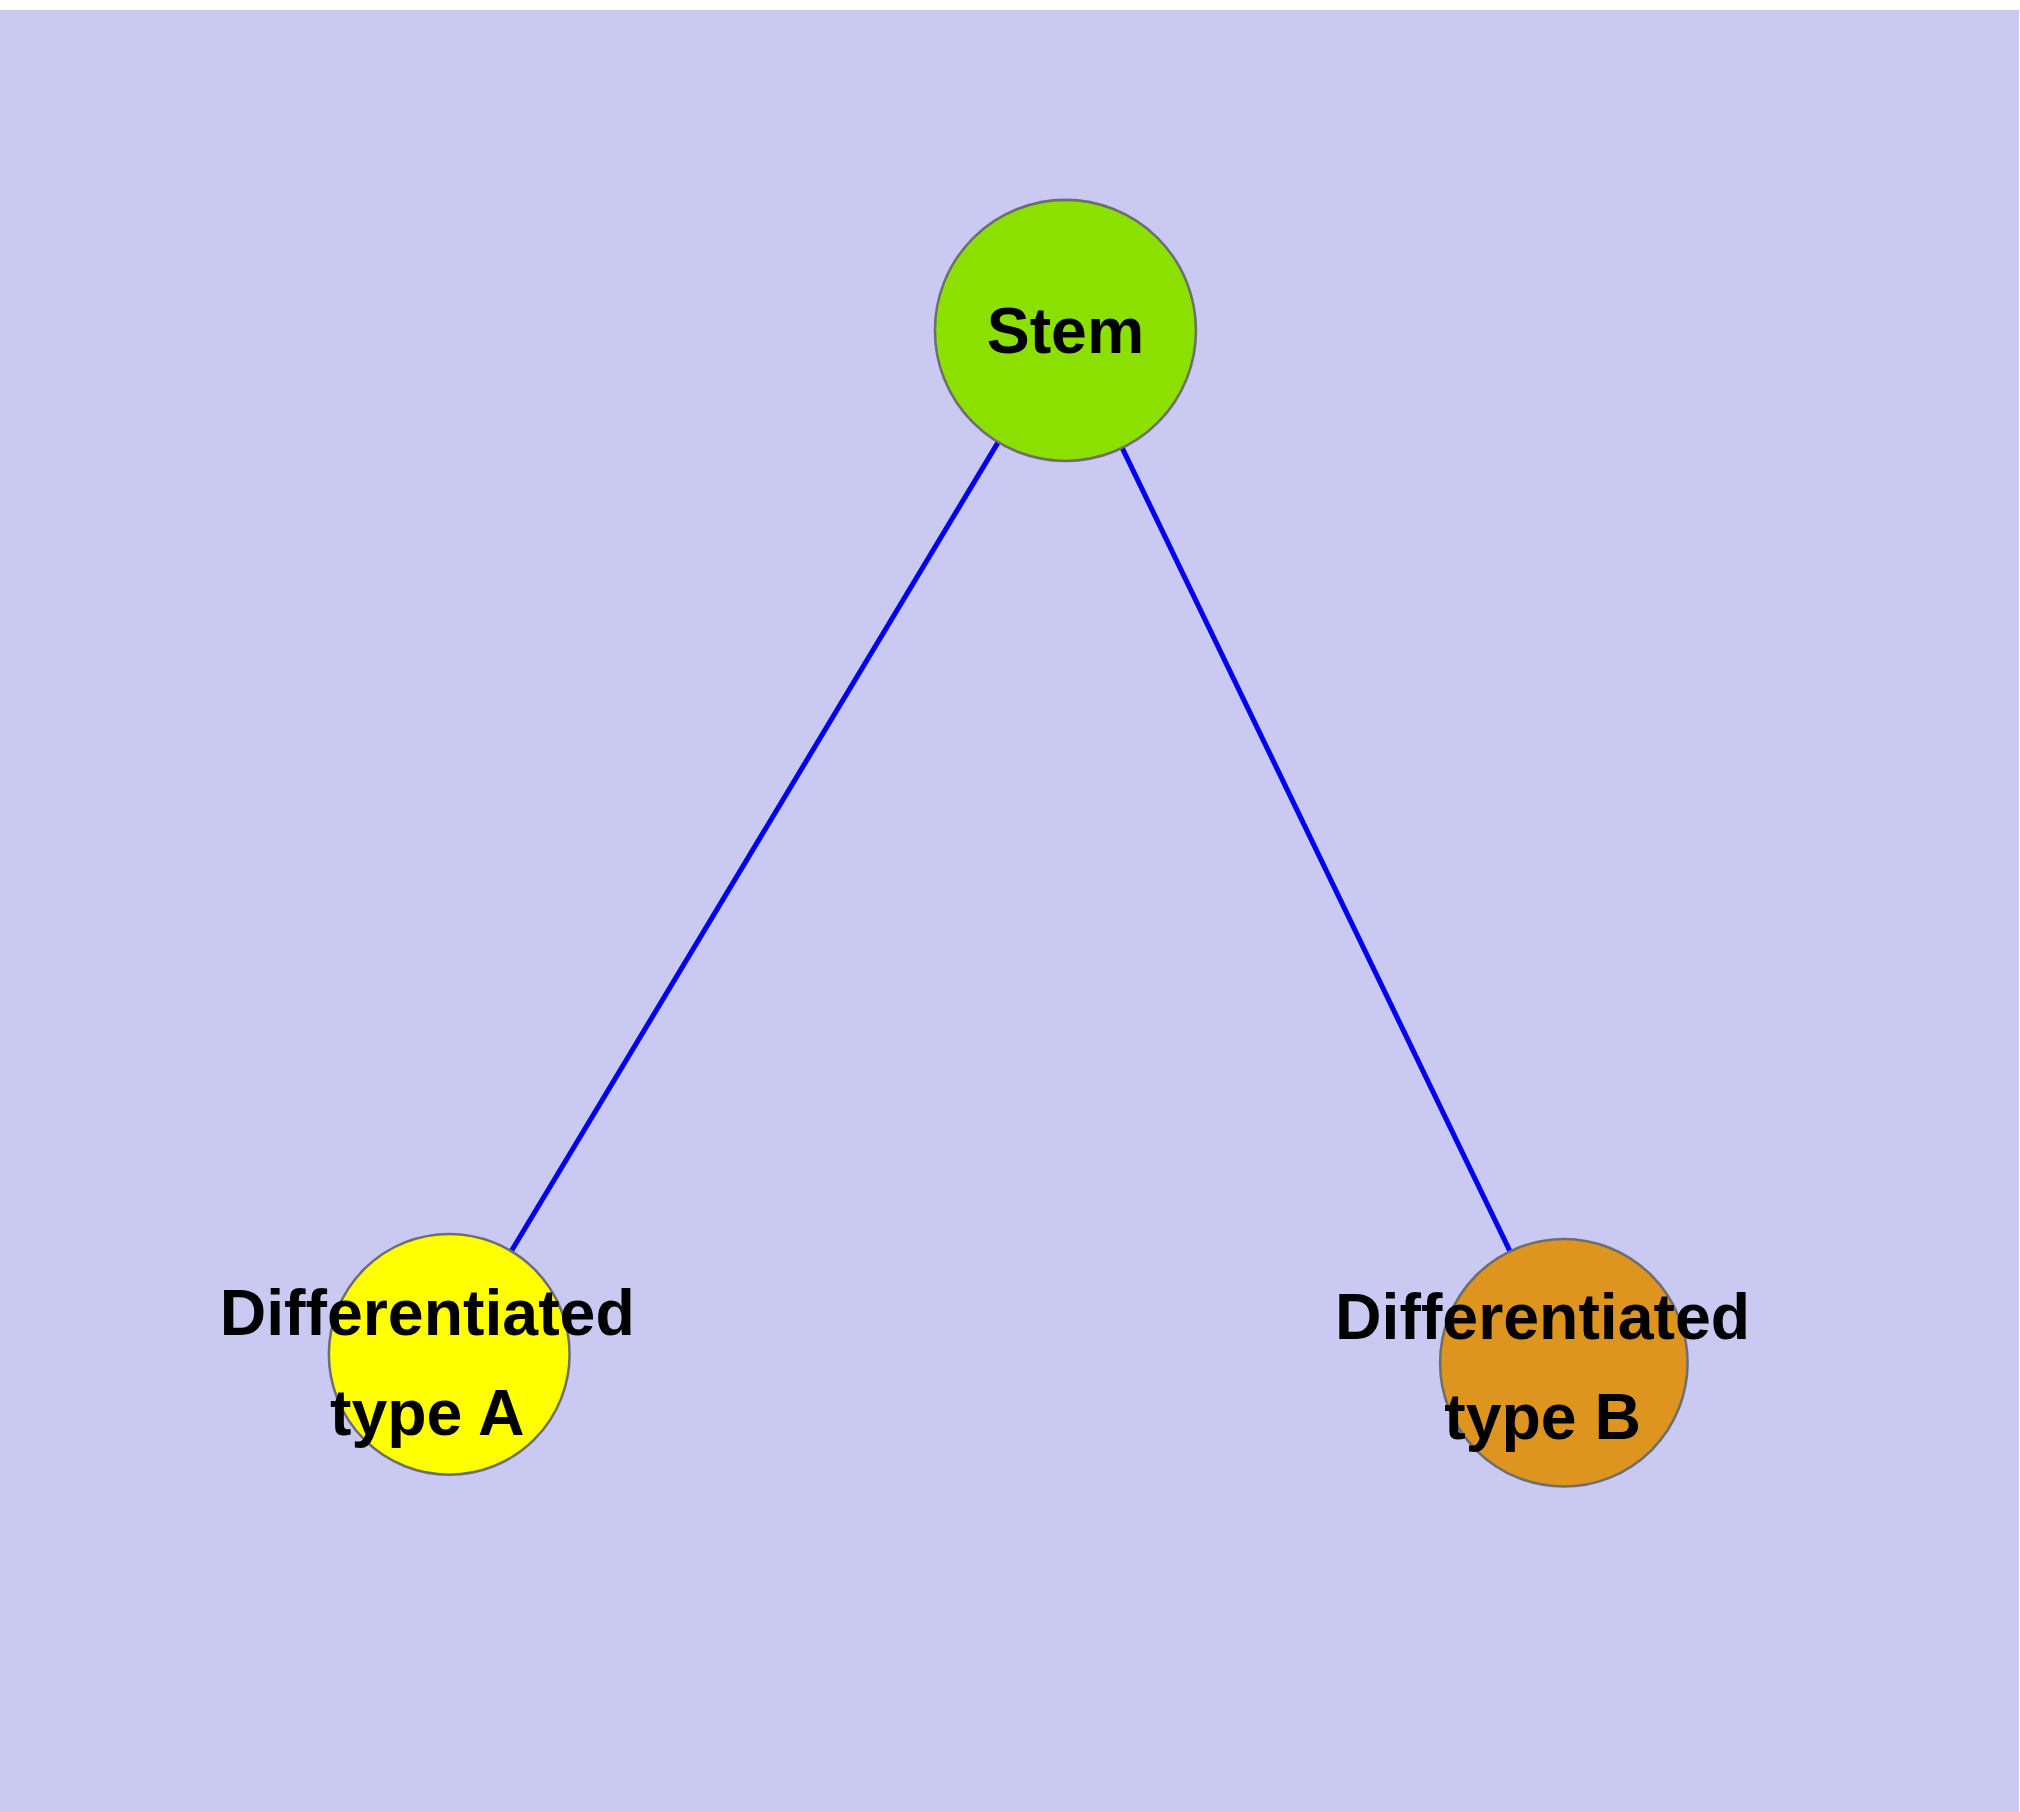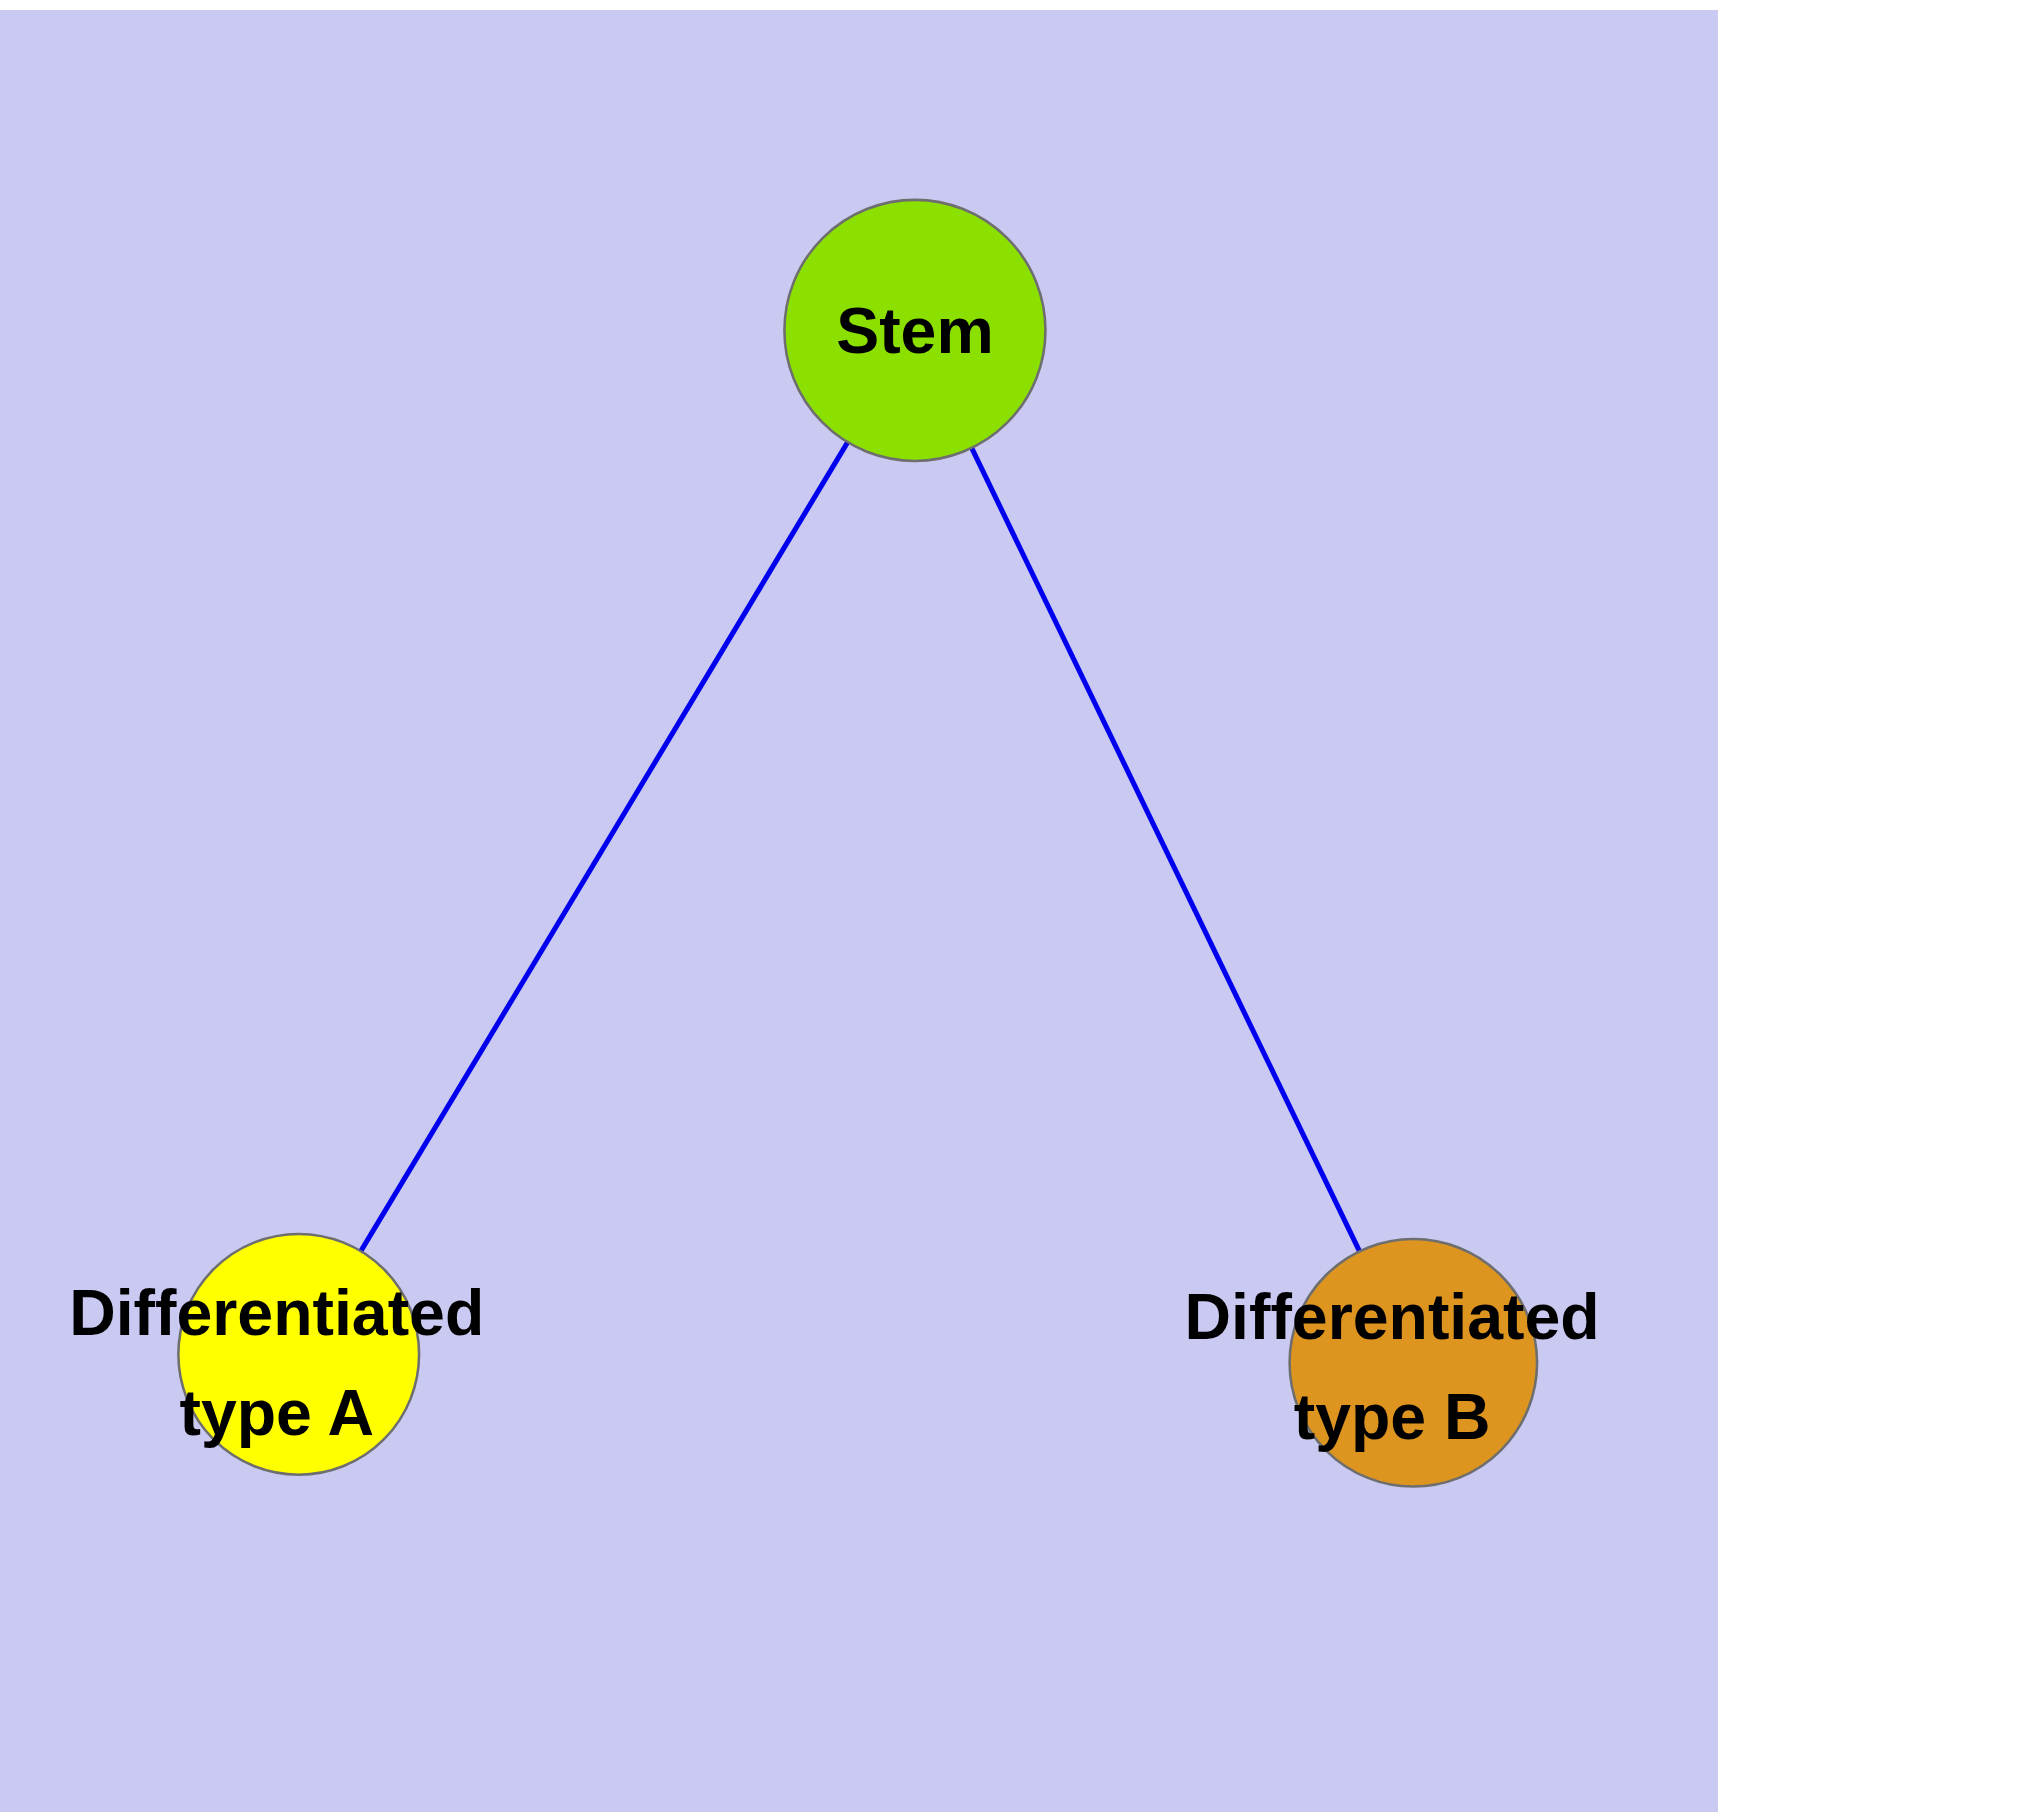--- a/index.html
+++ b/index.html
@@ -12,21 +12,21 @@
     position: relative;
     width: 2021px;
     height: 1812px;
     background: #ffffff;
     overflow: hidden;
   }
   .plot-area {
     position: absolute;
     top: 10.2px;
     left: 0;
-    width: 1718px;
+    width: 2019px;
     height: 1802px;
   }
   svg.graph {
     display: block;
     width: 100%;
     height: 100%;
   }
   svg.graph text {
     font-family: "Liberation Sans", sans-serif;
     font-weight: bold;

